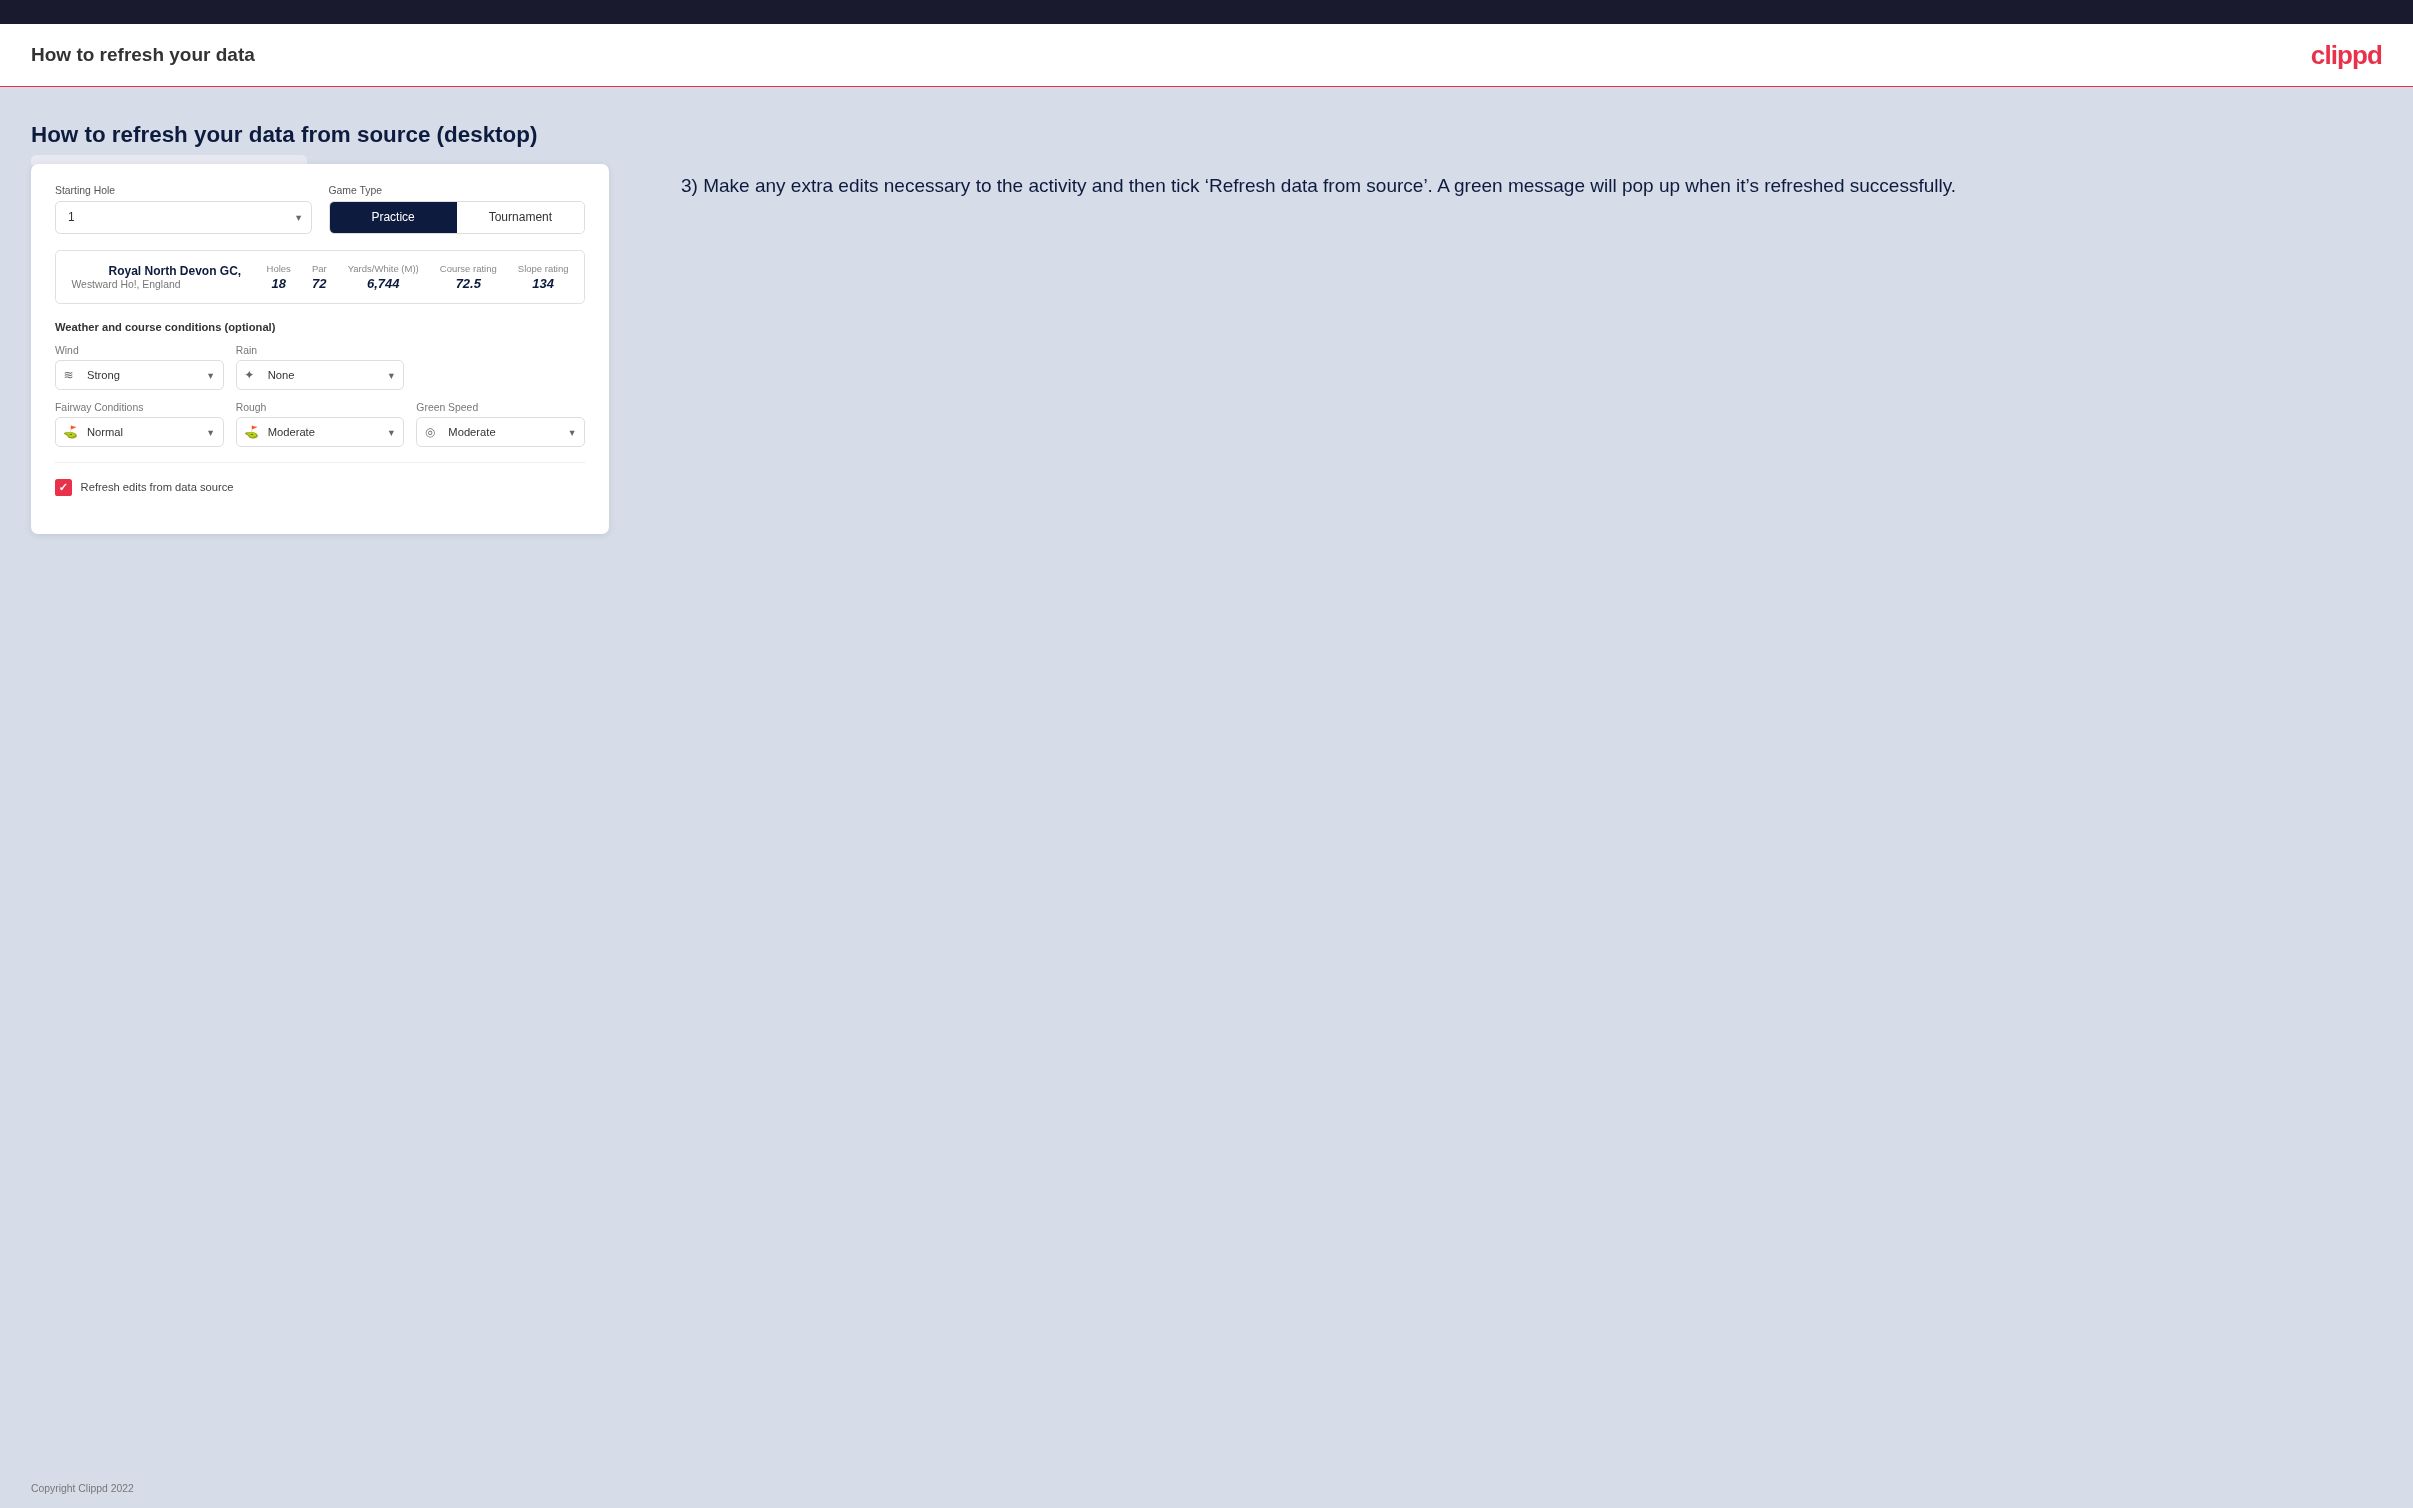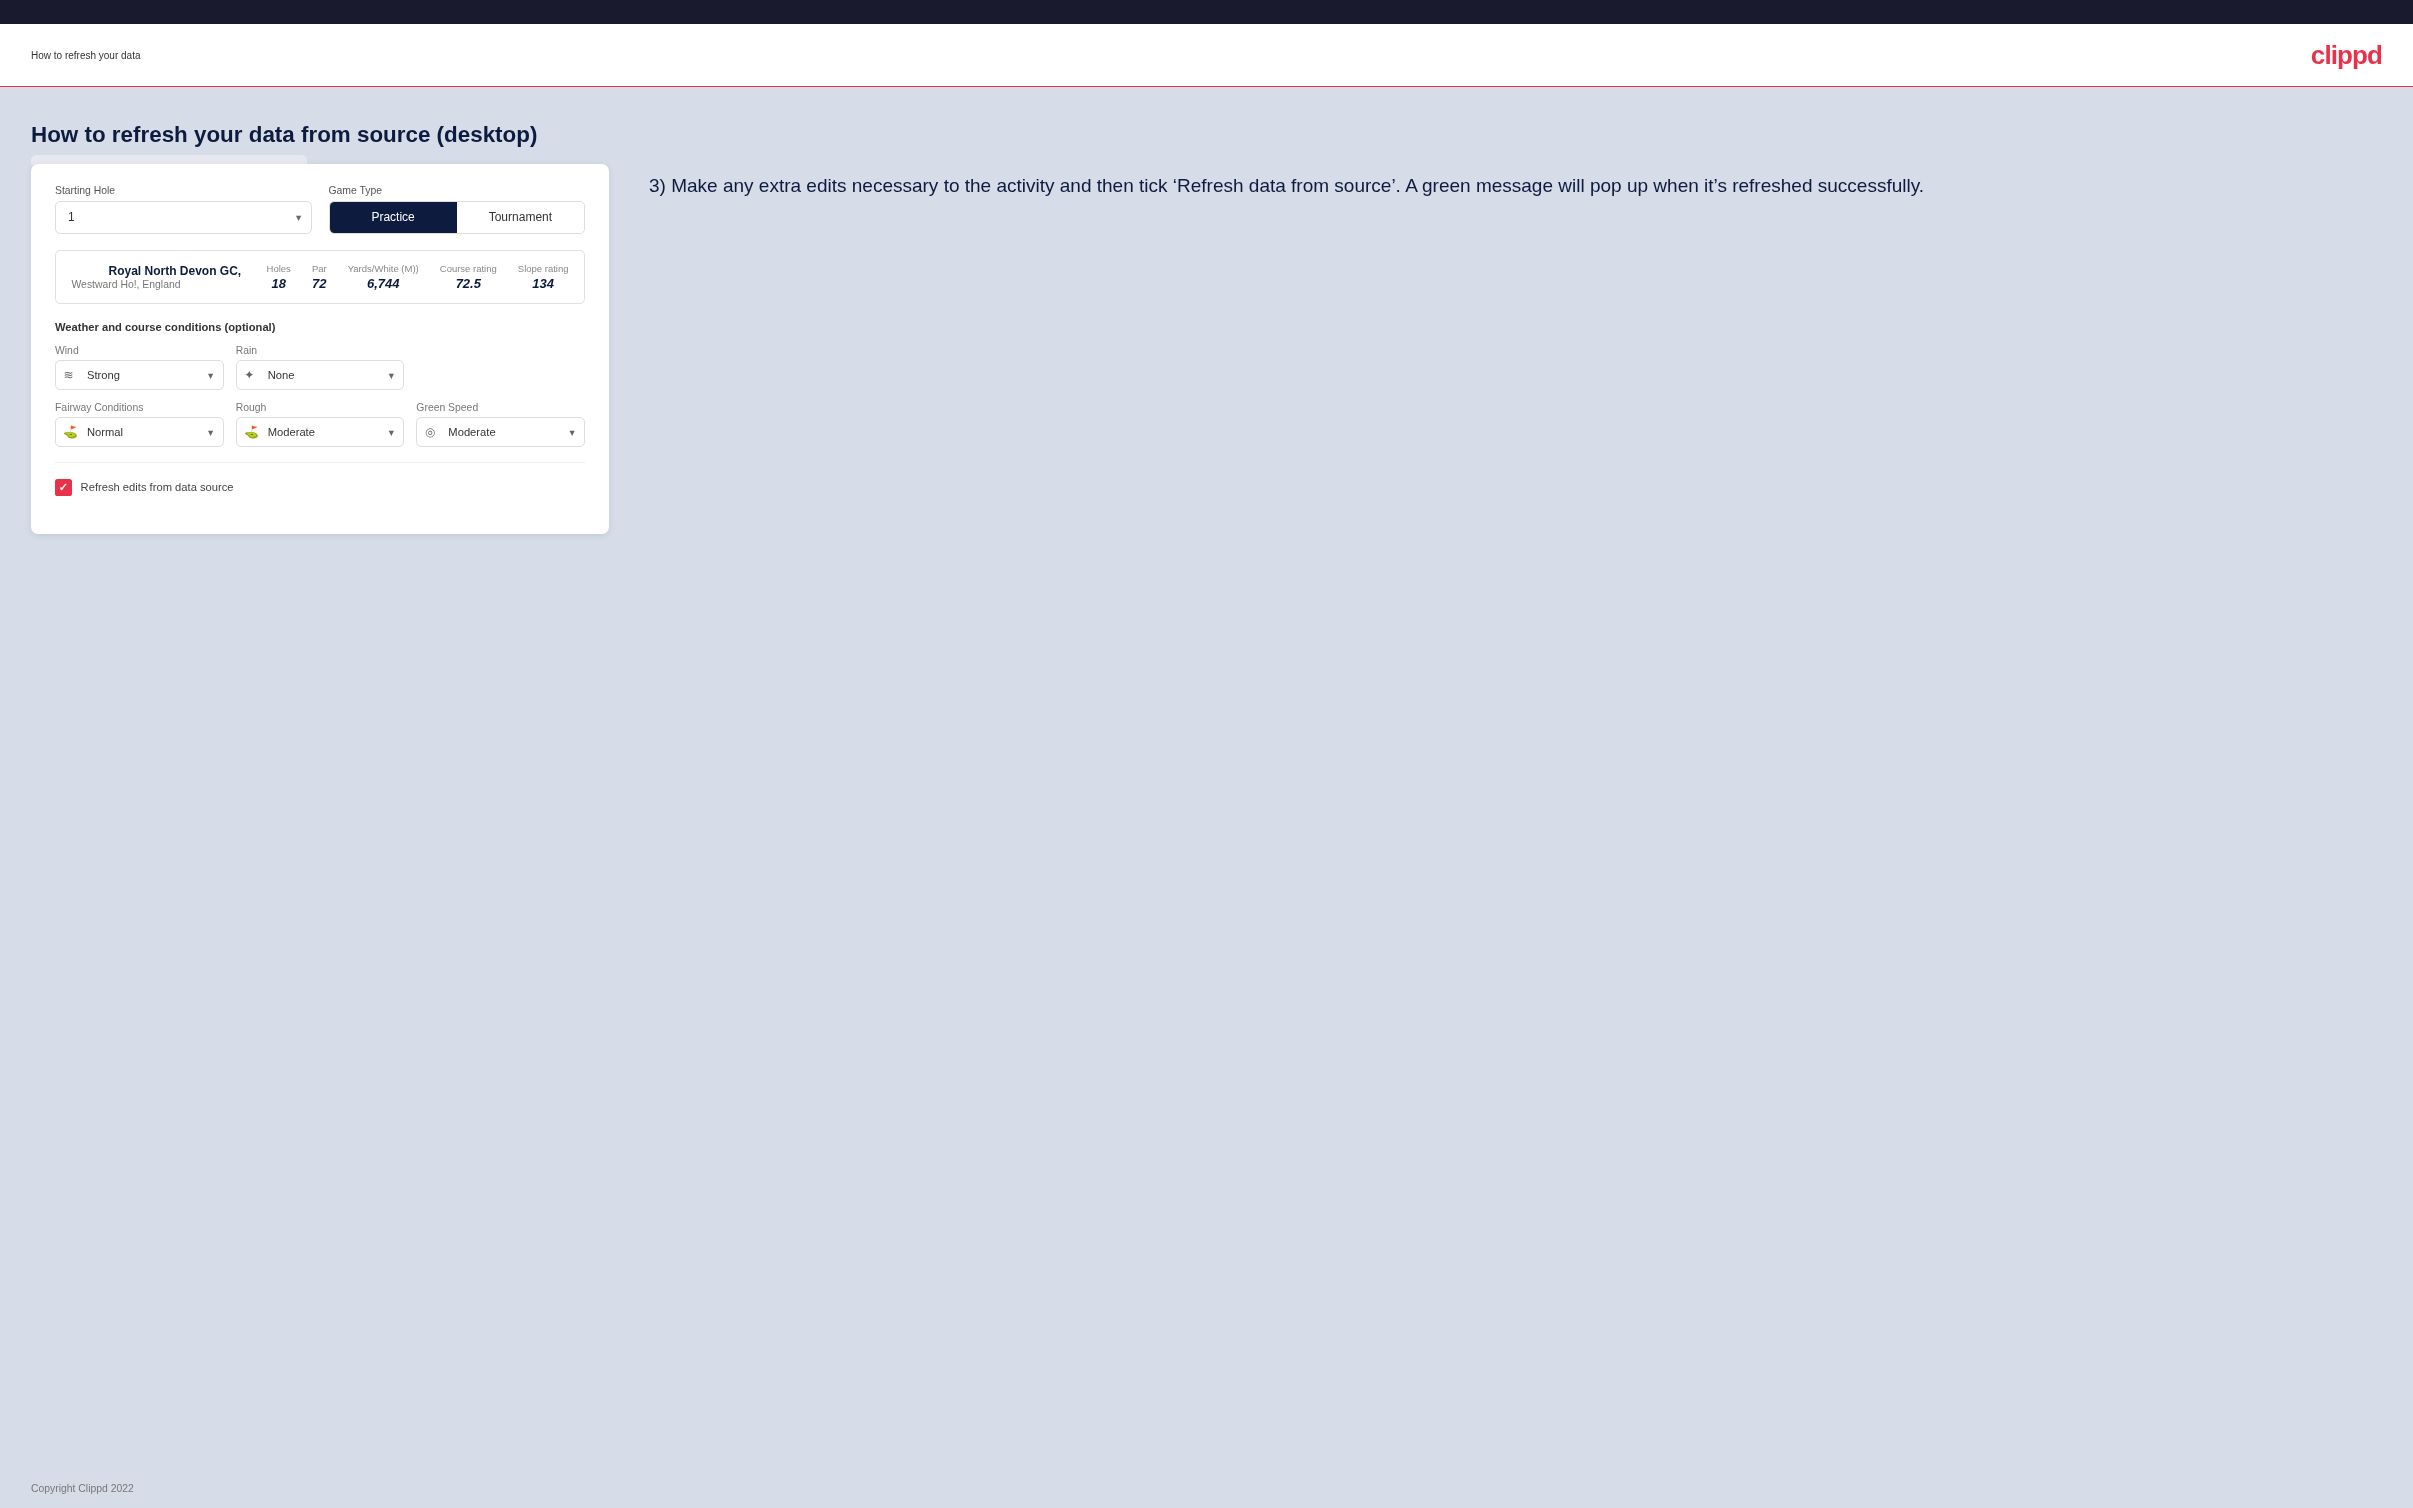--- a/index.html
+++ b/index.html
@@ -18,23 +18,23 @@
     .header {
       background: #fff;
       padding: 15.5px 31px;
       display: flex;
       align-items: center;
       justify-content: space-between;
       border-bottom: 1.7px solid #e8314a;
       flex-shrink: 0;
     }
     .header-title {
-      font-size: 10px;
-      color: #333;
-      font-weight: 400;
+      font-size: 19px;
+      color: #333;
+      font-weight: 700;
     }
     .logo {
       font-size: 26px;
       font-weight: 700;
       color: #e8314a;
       letter-spacing: -0.9px;
     }
     .main-content {
       background: #d6dce8;
       flex: 1;
@@ -49,21 +49,21 @@
       margin-bottom: 7px;
     }
     .page-subheading {
       font-size: 15.5px;
       color: #333;
       font-weight: 400;
       margin-bottom: 26px;
     }
     .content-row {
       display: flex;
-      gap: 40px;
+      gap: 72px;
       align-items: flex-start;
     }
     .form-card {
       background: #fff;
       border-radius: 7px;
       padding: 21px 24px;
       width: 578px;
       flex-shrink: 0;
       box-shadow: 0 1.7px 7px rgba(0,0,0,0.08);
     }

